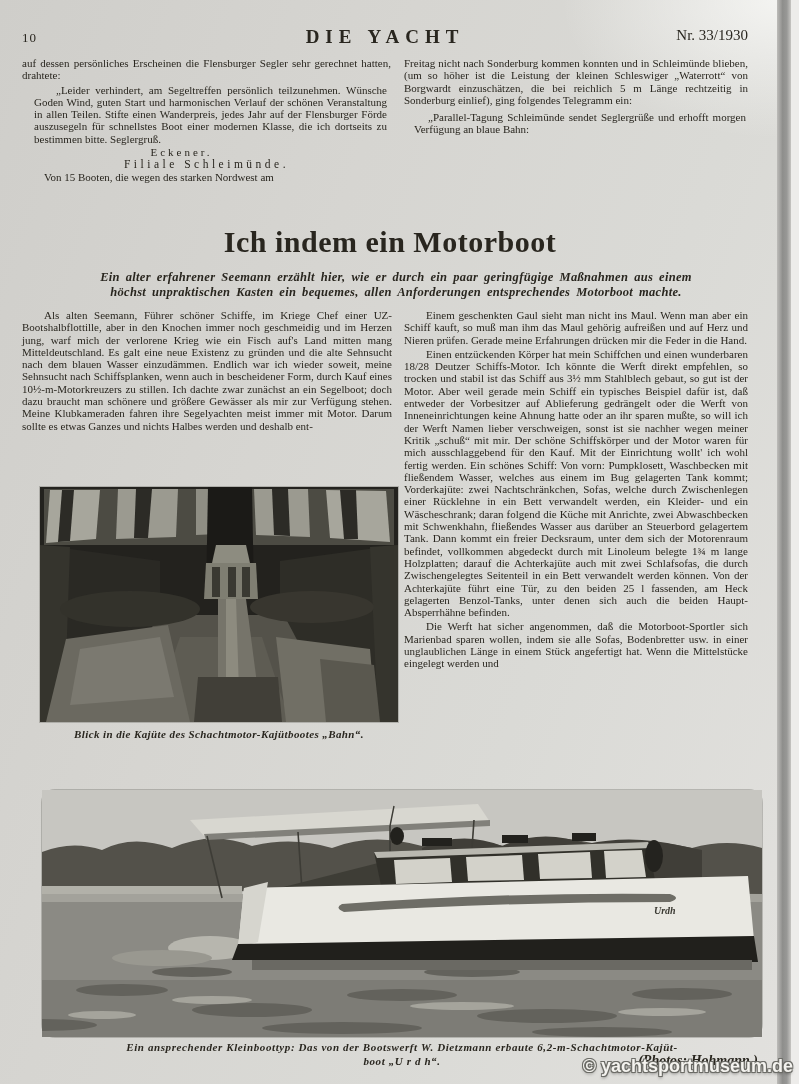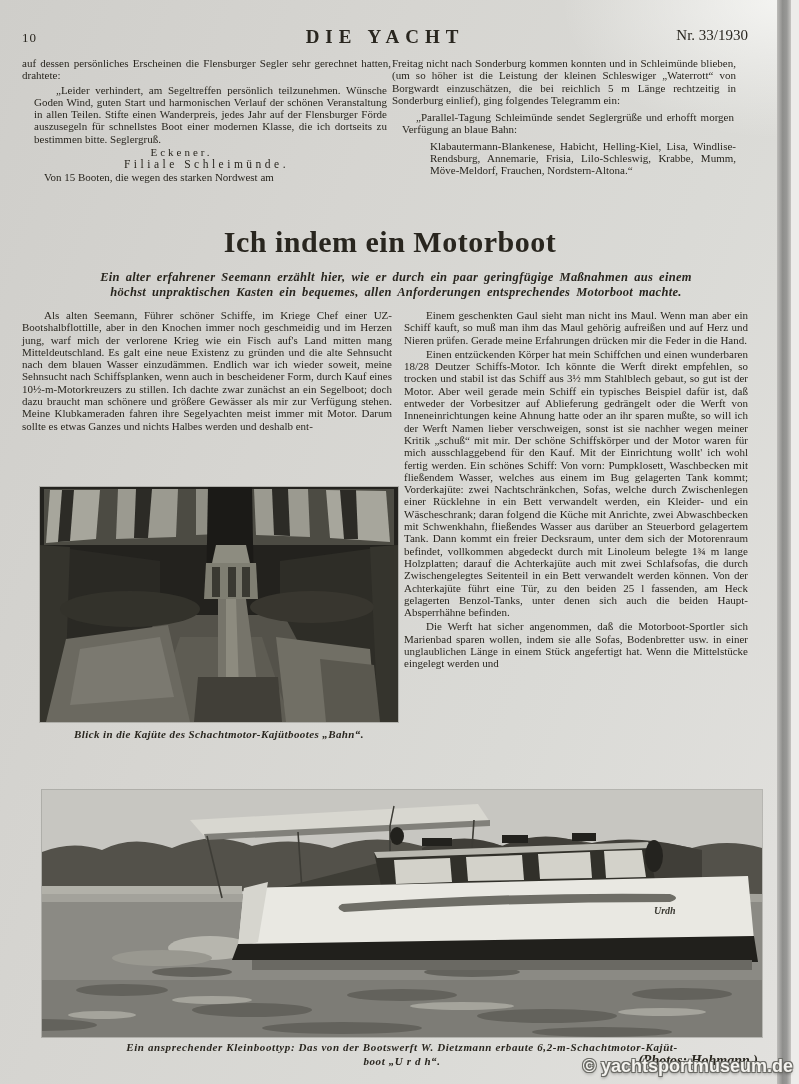--- a/index.html
+++ b/index.html
@@ -21,39 +21,39 @@
   .masthead{position:absolute;left:50%;transform:translateX(-50%);top:2px;
     font-size:19px;letter-spacing:6px;font-weight:600;}
   .issue{position:absolute;right:0;top:3px;font-size:15px;}
 
   
   p{margin:0;text-align:justify;font-size:11px;line-height:12.3px;}
   .sperr{letter-spacing:3.5px;text-align:center;font-size:11.5px;line-height:13px;}
   .ind p, p.ind{text-indent:22px;}
 
   .col-top-left{position:absolute;top:57px;left:22px;width:369px;}
-  .col-top-right{position:absolute;top:57px;left:392px;width:344px;}
+  .col-top-right{position:absolute;top:57px;left:404px;width:344px;}
   .tele-l{margin:2px 4px 0 12px;text-indent:22px;}
   .sig{text-align:center;padding-right:50px;text-indent:0;letter-spacing:3px;font-size:11px;margin-top:1px;font-family:Liberation Serif, serif;}
   .tele-r{margin:5px 2px 0 10px;text-indent:14px;}
   .boats{margin:4px 0 0 38px;}
 
   
   .headline{position:absolute;top:225px;left:0;width:780px;text-align:center;
     font-size:30px;font-weight:700;letter-spacing:.5px;}
   .subtitle{position:absolute;top:270px;left:66px;width:660px;text-align:center;
     font-style:italic;font-weight:700;font-size:12.5px;line-height:15px;word-spacing:2.5px;letter-spacing:.3px;}
   .col-art-left{position:absolute;top:309px;left:22px;width:370px;}
   .col-art-right{position:absolute;top:309px;left:404px;width:344px;}
   .para + .para{margin-top:2px;}
 
   
   .photo{position:absolute;box-shadow:0 0 0 1px rgba(60,58,52,.25);}
   .cabin-photo{top:487px;left:40px;width:358px;height:235px;}
-  .boat-photo{top:790px;left:42px;width:720px;height:247px;}
+  .boat-photo{top:790px;left:42px;width:720px;height:247px;border-radius:13px;}
   .photo svg{display:block;width:100%;height:100%;}
   .cap{font-style:italic;font-weight:700;font-size:11px;line-height:13px;}
   .cabin-cap{position:absolute;top:728px;left:40px;width:358px;text-align:center;letter-spacing:.4px;}
   .boat-cap{position:absolute;top:1041px;left:42px;width:720px;text-align:center;letter-spacing:.6px;}
   .boat-cap .l2{margin-top:1px;}
   .credit{position:absolute;right:4px;top:13px;font-size:14px;letter-spacing:0;}
 
   .watermark{position:absolute;top:1056px;right:6px;
     font-family:"Liberation Sans","DejaVu Sans",sans-serif;font-weight:700;font-size:18px;color:#f4f3ef;
     text-shadow:-1px -1px 0 #6b6b66,1px -1px 0 #6b6b66,-1px 1px 0 #6b6b66,1px 1px 0 #6b6b66,0 2px 3px rgba(40,40,38,.5);}
@@ -76,21 +76,20 @@
     <p>auf dessen persönliches Erscheinen die Flensburger Segler sehr gerechnet hatten, drahtete:</p>
     <p class="tele-l">„Leider verhindert, am Segeltreffen persönlich teilzunehmen. Wünsche Goden Wind, guten Start und harmonischen Verlauf der schönen Veranstaltung in allen Teilen. Stifte einen Wanderpreis, jedes Jahr auf der Flensburger Förde auszusegeln für schnellstes Boot einer modernen Klasse, die ich dortseits zu bestimmen bitte. Seglergruß.</p>
     <p class="sig">Eckener.</p>
     <div class="sperr">Filiale Schleimünde.</div>
     <p class="ind">Von 15 Booten, die wegen des starken Nordwest am</p>
   </div>
 
   <div class="col-top-right">
     <p>Freitag nicht nach Sonderburg kommen konnten und in Schleimünde blieben, (um so höher ist die Leistung der kleinen Schleswiger „Waterrott“ von Borgwardt einzuschätzen, die bei reichlich 5 m Länge rechtzeitig in Sonderburg einlief), ging folgendes Telegramm ein:</p>
     <p class="tele-r">„Parallel-Tagung Schleimünde sendet Seglergrüße und erhofft morgen Verfügung an blaue Bahn:</p>
-    <p class="boats">Klabautermann-Blankenese, Habicht, Helling-Kiel, Lisa, Windlise-Rendsburg, Annemarie, Frisia, Lilo-Schleswig, Krabbe, Mumm, Möve-Meldorf, Frauchen, Nordstern-Altona.“</p>
   </div>
 
   <h1 class="headline" style="margin:0">Ich indem ein Motorboot</h1>
   <div class="subtitle">
     <div>Ein alter erfahrener Seemann erzählt hier, wie er durch ein paar geringfügige Maßnahmen aus einem</div>
     <div>höchst unpraktischen Kasten ein bequemes, allen Anforderungen entsprechendes Motorboot machte.</div>
   </div>
 
   <div class="col-art-left">
     <p class="ind para">Als alten Seemann, Führer schöner Schiffe, im Kriege Chef einer UZ-Bootshalbflottille, aber in den Knochen immer noch geschmeidig und im Herzen jung, warf mich der verlorene Krieg wie ein Fisch auf's Land mitten mang Mitteldeutschland. Es galt eine neue Existenz zu gründen und die alte Sehnsucht nach dem blauen Wasser einzudämmen. Endlich war ich wieder soweit, meine Sehnsucht nach Schiffsplanken, wenn auch in bescheidener Form, durch Kauf eines 10½-m-Motorkreuzers zu stillen. Ich dachte zwar zunächst an ein Segelboot; doch dazu braucht man schönere und größere Gewässer als mir zur Verfügung stehen. Meine Klubkameraden fahren ihre Segelyachten meist immer mit Motor. Darum sollte es etwas Ganzes und nichts Halbes werden und deshalb ent-</p>

